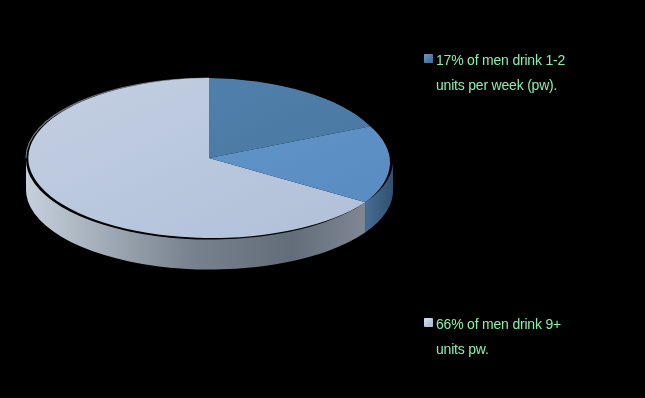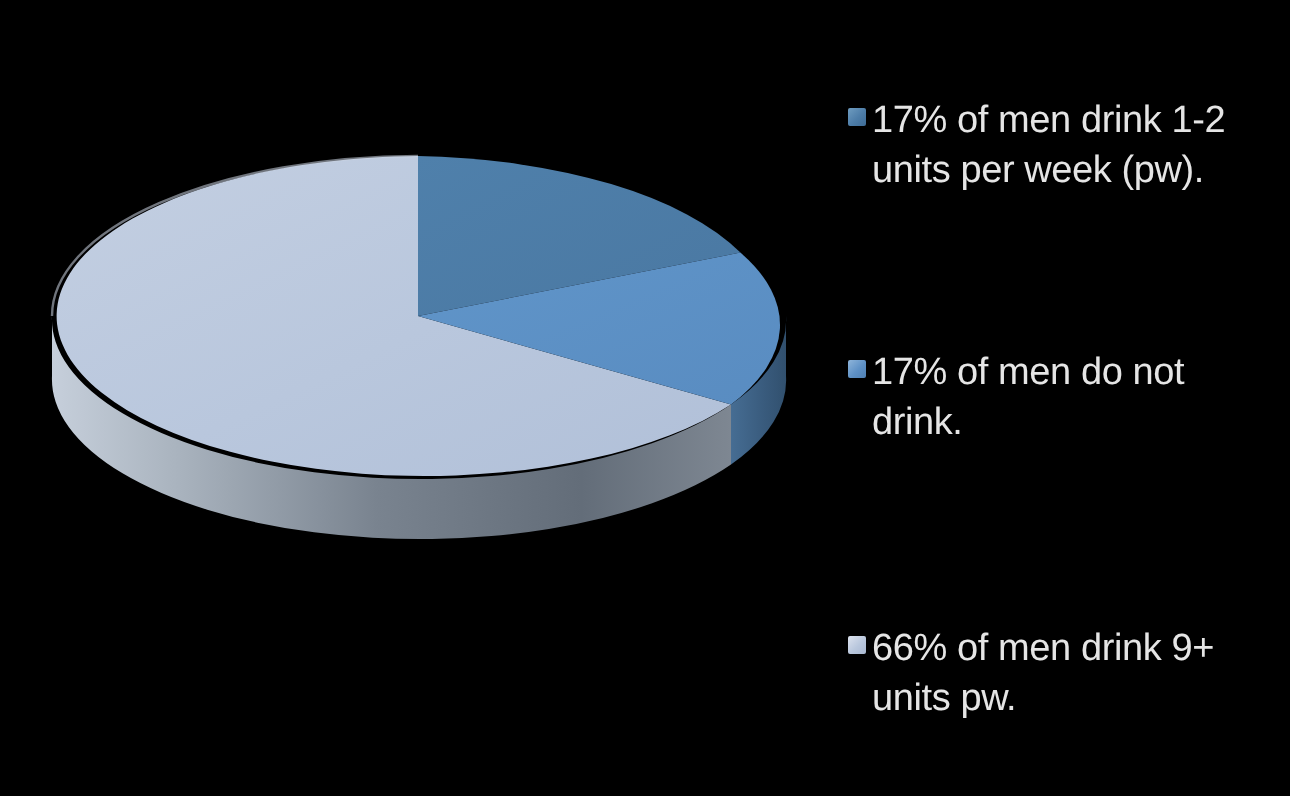--- a/index.html
+++ b/index.html
@@ -52,22 +52,22 @@
   .legend-swatch {
     flex: 0 0 auto;
     width: 9px;
     height: 9px;
     margin-top: 6px;
     margin-right: 3px;
     border-radius: 1px;
   }
   .legend-label {
     flex: 1 1 auto;
-    color: #e5e5e5;
-    font-size: 19px;
+    color: #86efac;
+    font-size: 14px;
     line-height: 25px;
     letter-spacing: -0.2px;
     white-space: pre-line;
   }
 </style>
 </head>
 <body>
 
 <div id="root">
 
@@ -146,25 +146,20 @@
   </div>
 
   <div id="legend">
 
     <div class="legend-entry e0">
       <span class="legend-swatch" style="background:linear-gradient(135deg,#6f9cc0 0%,#4d7da8 55%,#3f6c96 100%);"></span>
       <span class="legend-label">17% of men drink 1-2
 units per week (pw).</span>
     </div>
 
-    <div class="legend-entry e1">
-      <span class="legend-swatch" style="background:linear-gradient(135deg,#8fb5da 0%,#5e91c6 55%,#4f80b3 100%);"></span>
-      <span class="legend-label">17% of men do not
-drink.</span>
-    </div>
 
     <div class="legend-entry e2">
       <span class="legend-swatch" style="background:linear-gradient(135deg,#dde3ee 0%,#b9c7dd 55%,#a9b8d1 100%);"></span>
       <span class="legend-label">66% of men drink 9+
 units pw.</span>
     </div>
 
   </div>
 </div>
 

